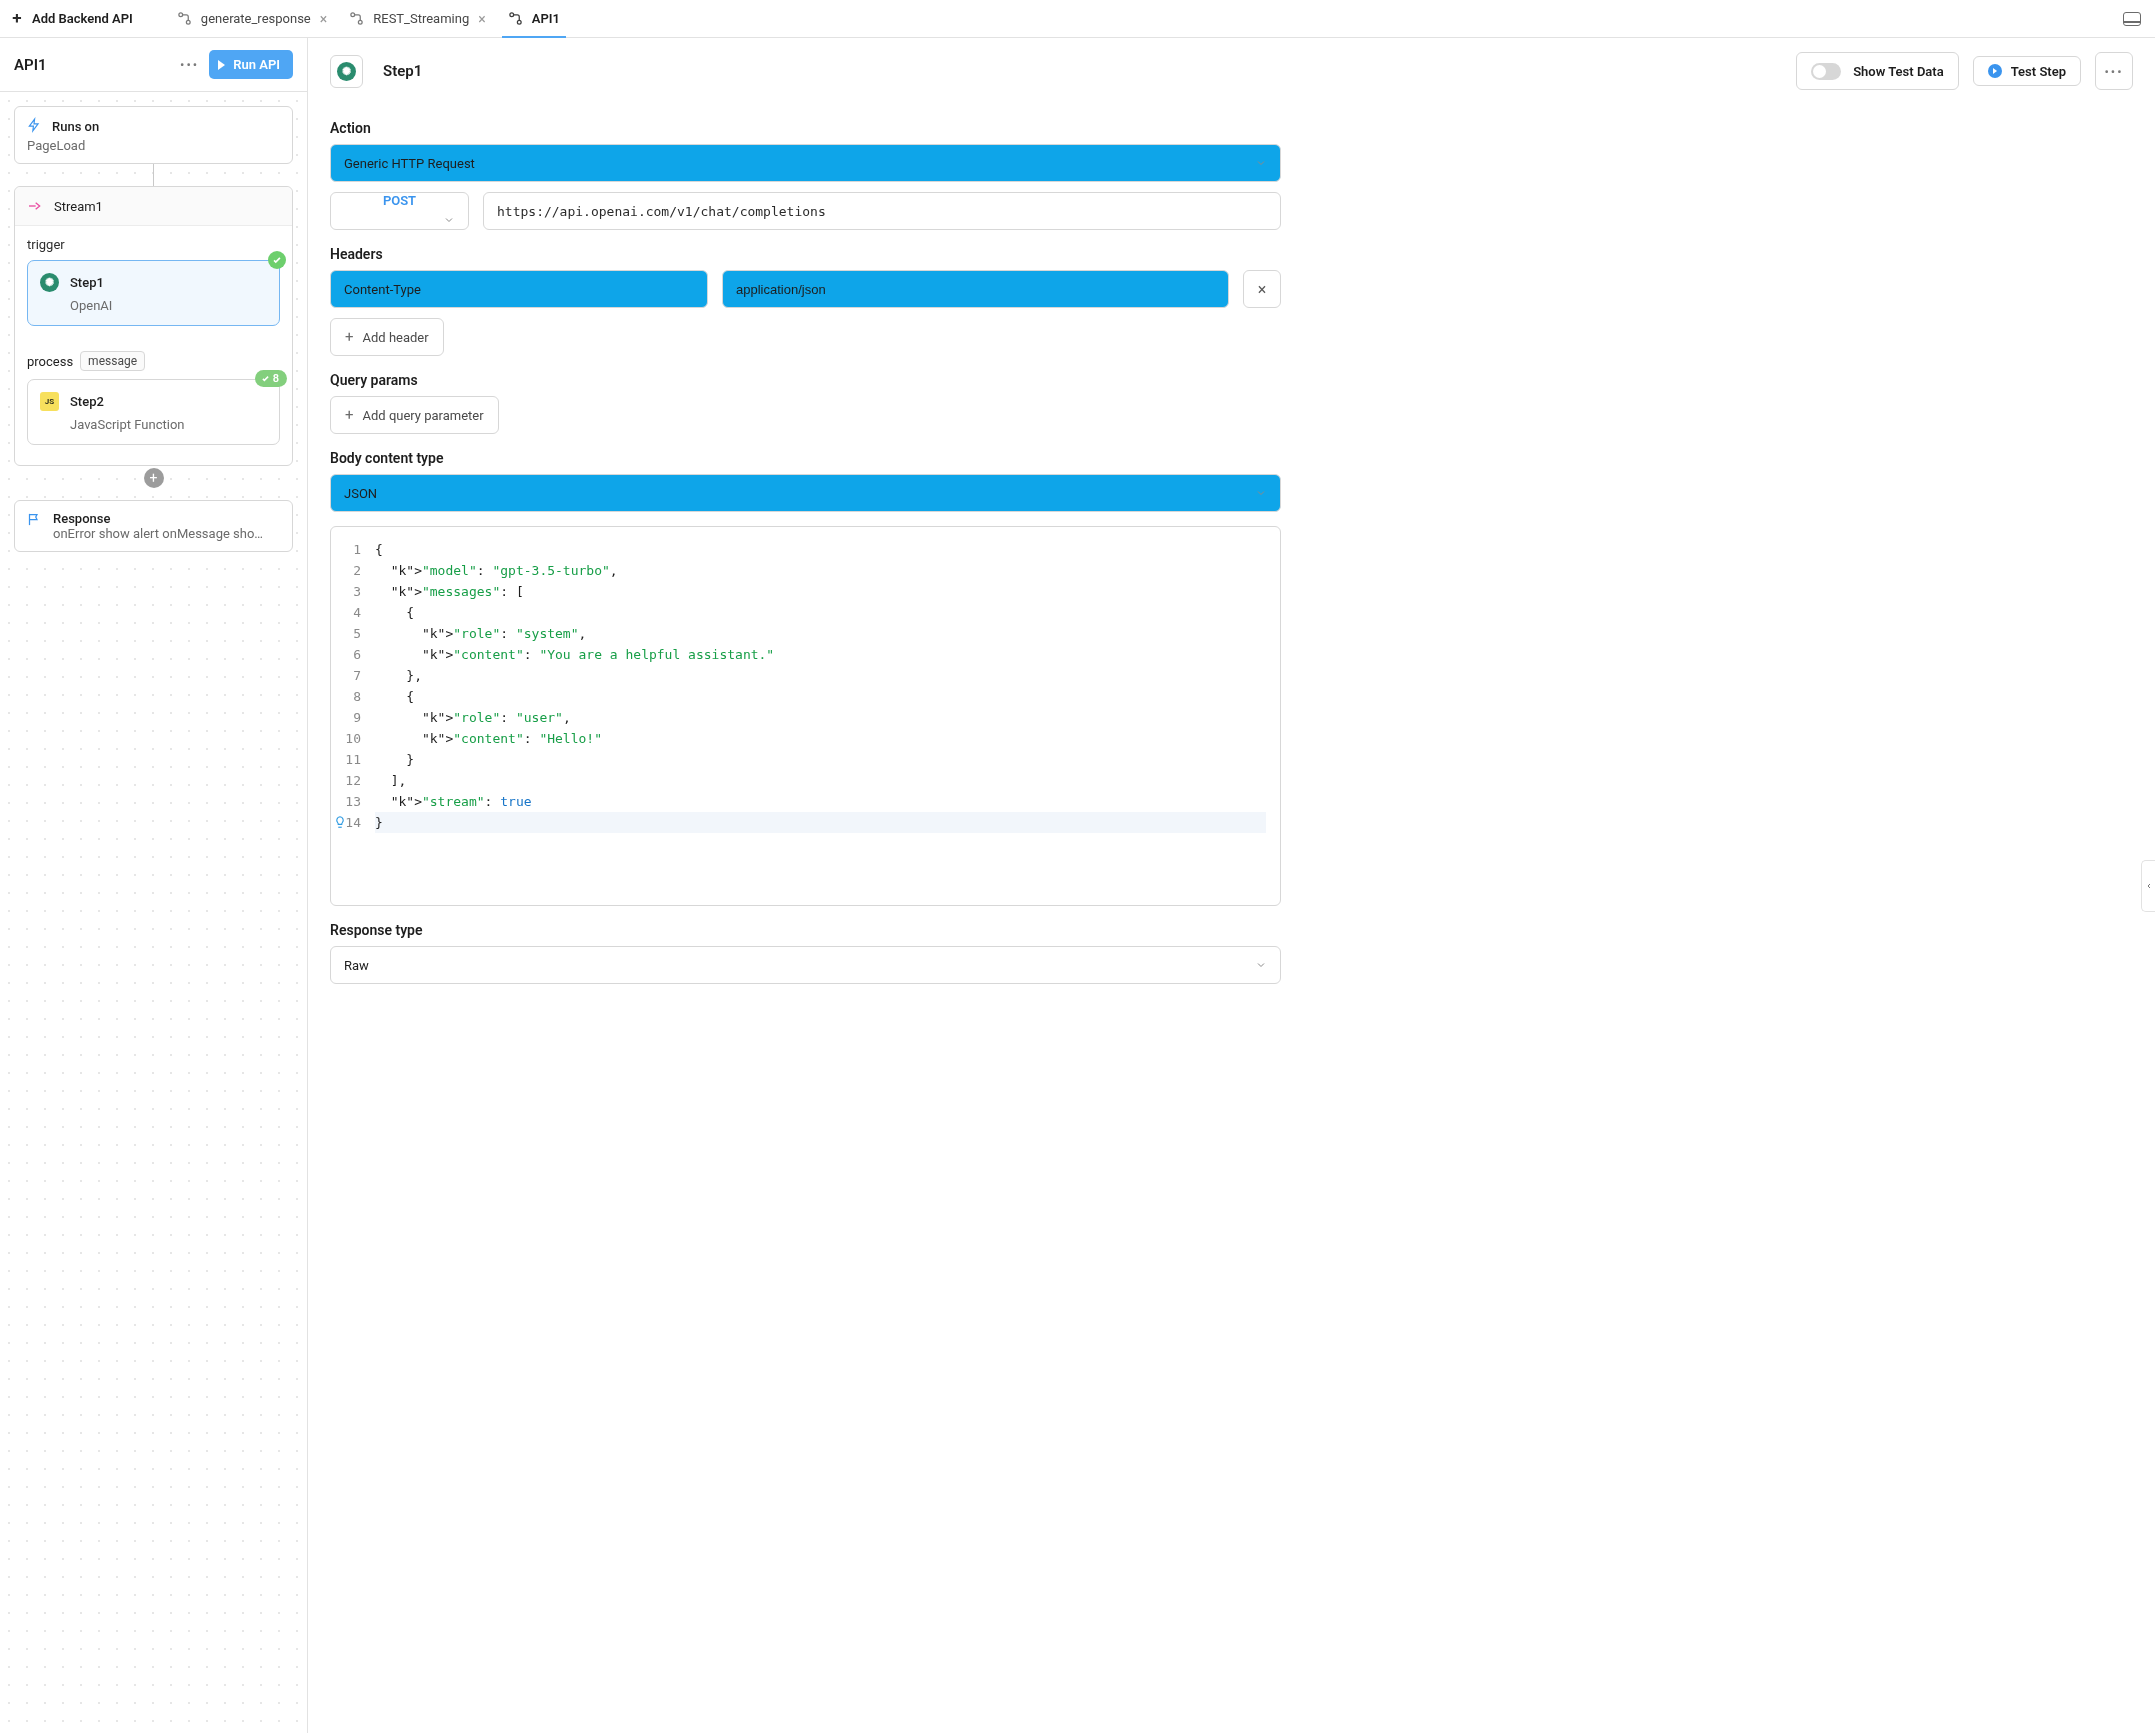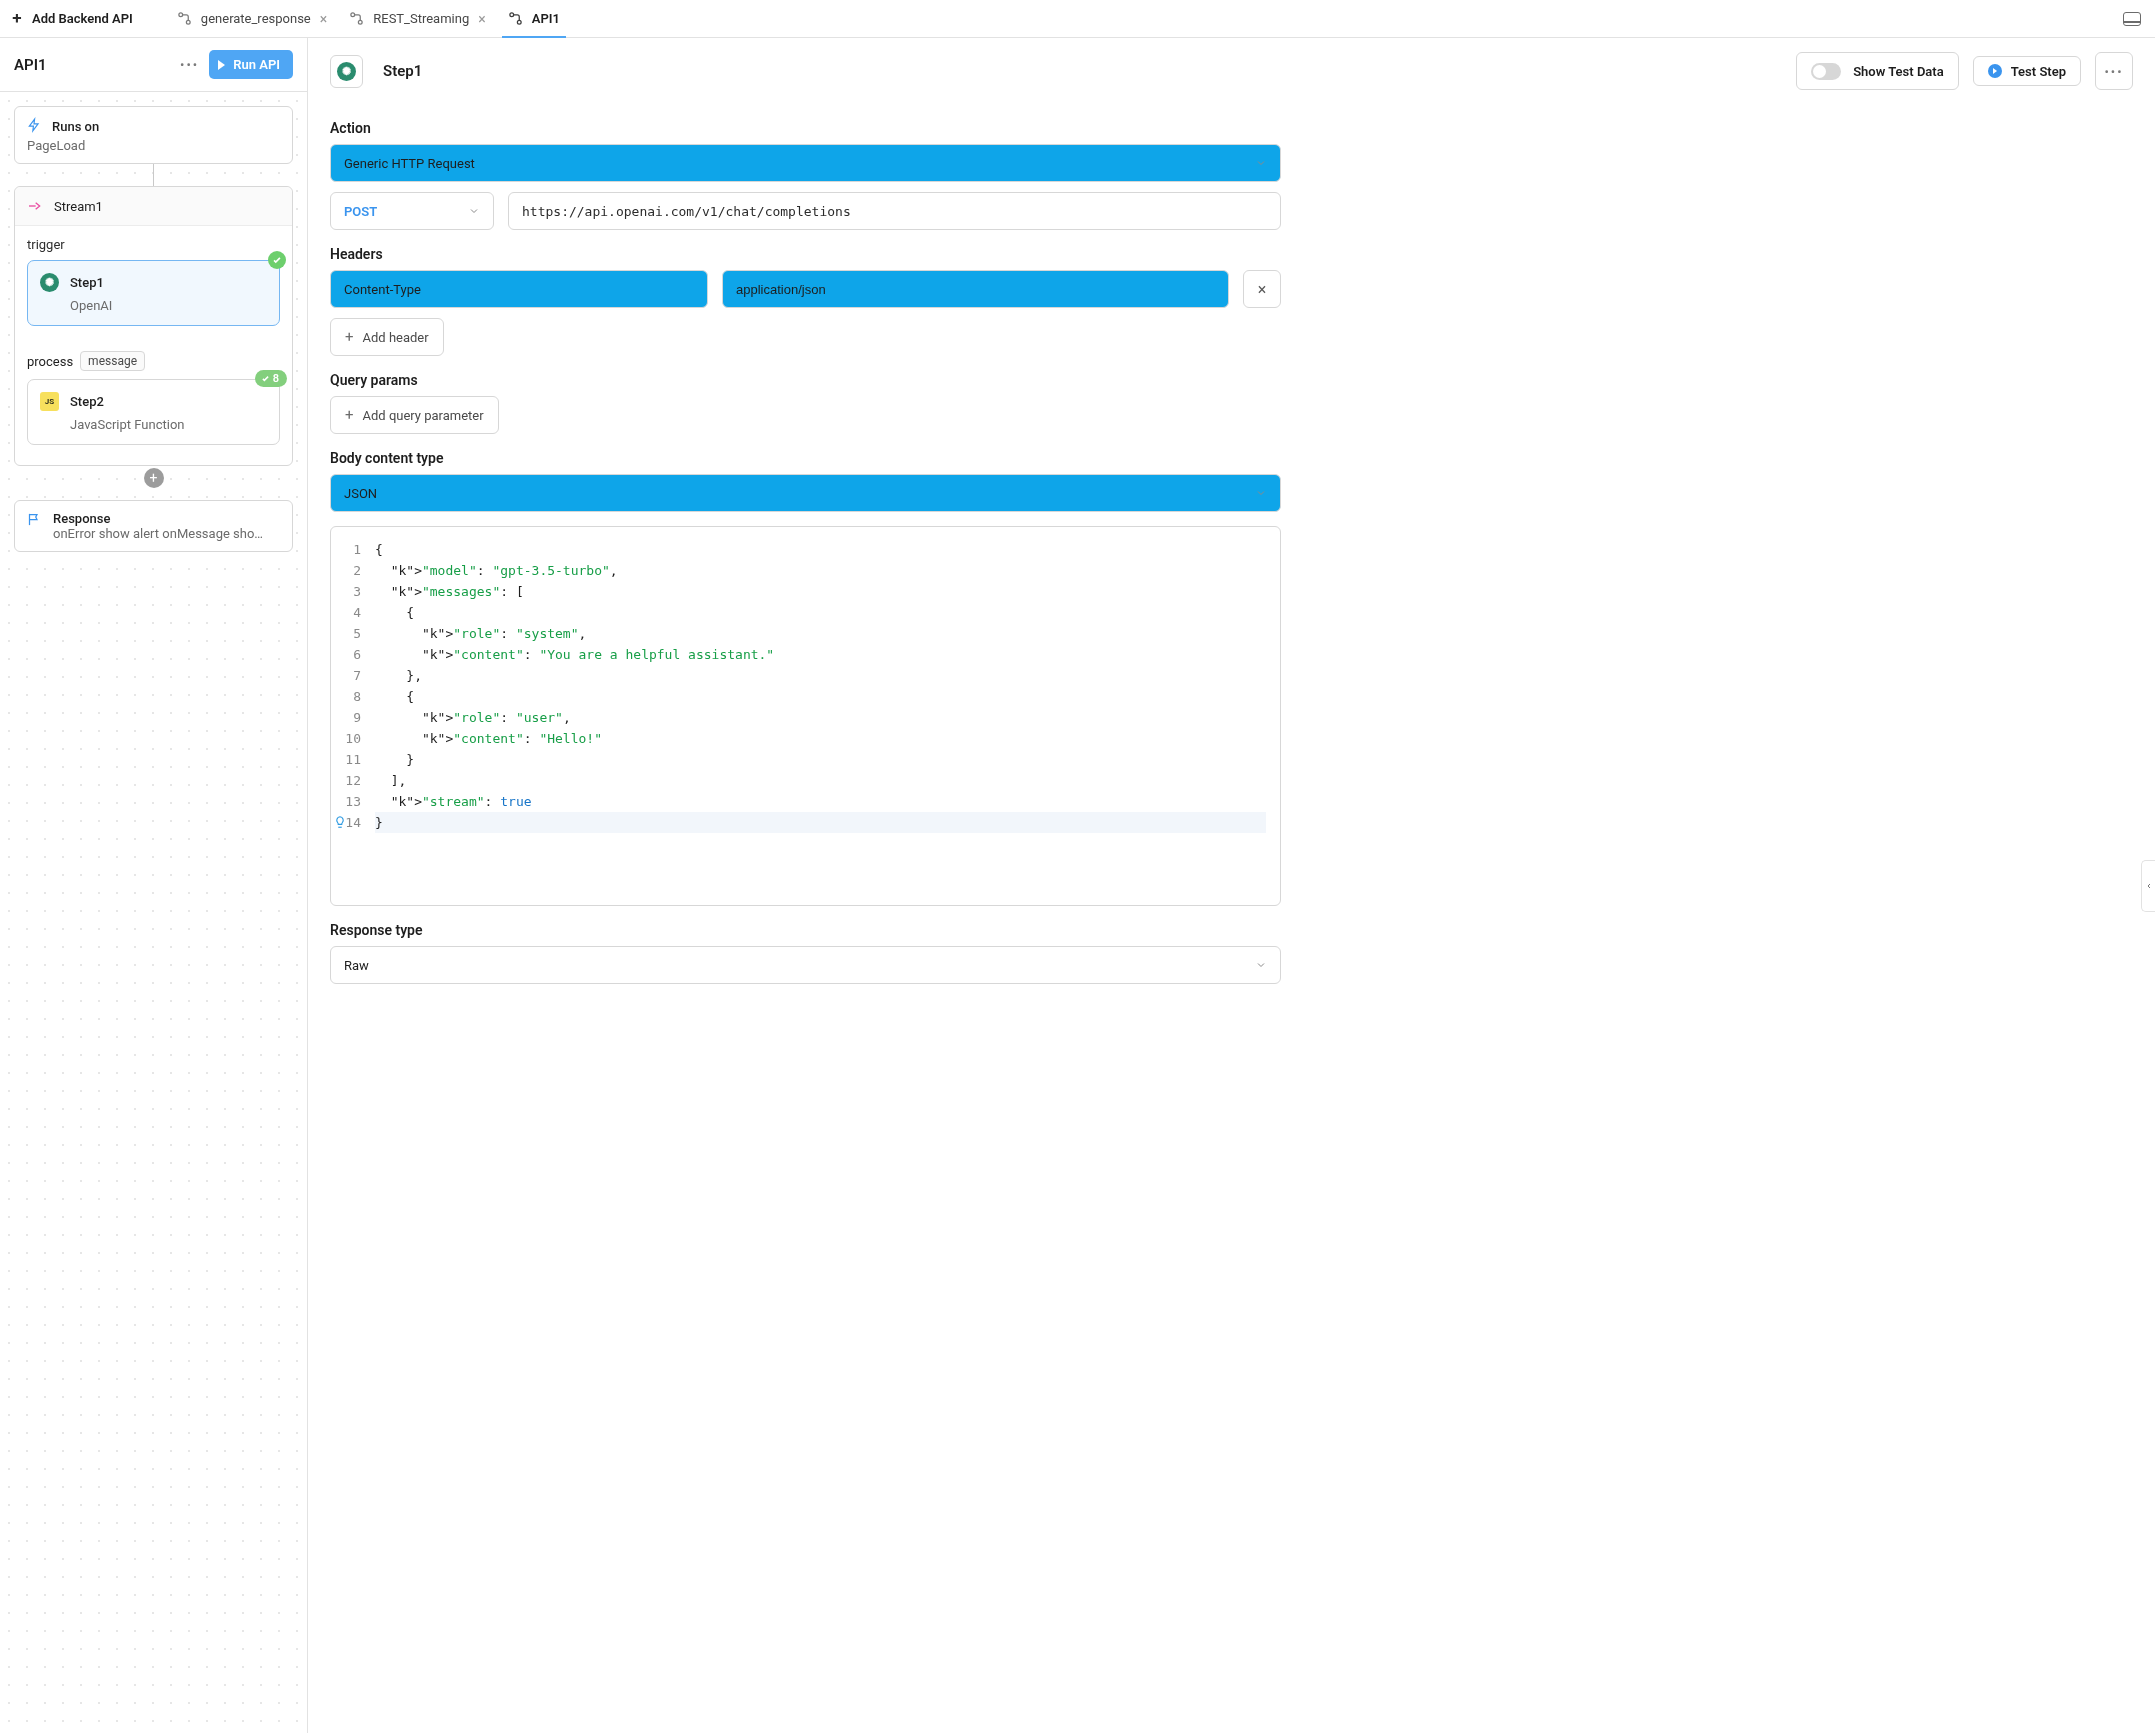--- a/index.html
+++ b/index.html
@@ -100,21 +100,21 @@
   .test-step .ts-dot { width:14px; height:14px; border-radius:50%; background:var(--blue); display:flex; align-items:center; justify-content:center; }
   .test-step .ts-dot .tri { width:0; height:0; border-left:4px solid #fff; border-top:3px solid transparent; border-bottom:3px solid transparent; margin-left:1px; }
   .icon-dots-btn { border:1px solid var(--border-strong); border-radius:6px; height:38px; width:38px; display:flex; align-items:center; justify-content:center; cursor:pointer; }
 
   .form-area { padding:10px 22px 40px; max-width:995px; }
   .section-title { font-size:14px; font-weight:600; margin:16px 0 8px; }
   .select-full, .input-full { border:1px solid var(--border-strong); border-radius:6px; height:38px; display:flex; align-items:center; padding:0 13px; font-size:13px; position:relative; background:#0ea5e9; }
   .select-full .chev, .method-box .chev, .response-type .chev { margin-left:auto; color:#8a8a8a; }
   .chev svg, .chev-sm svg { display:block; }
   .method-url { display:flex; gap:14px; margin-top:10px; }
-  .method-box { width:164px; border:1px solid var(--border-strong); border-radius:6px; height:38px; display:flex; align-items:center; padding:0 13px; font-size:13px; font-weight:600; color:var(--blue); gap:6px; }
+  .method-box { width:139px; border:1px solid var(--border-strong); border-radius:6px; height:38px; display:flex; align-items:center; padding:0 13px; font-size:13px; font-weight:600; color:var(--blue); gap:6px;flex-direction:column; }
   .url-box { flex:1; border:1px solid var(--border-strong); border-radius:6px; height:38px; display:flex; align-items:center; padding:0 13px; font-family: ui-monospace, Menlo, monospace; font-size:13px; color:#2b2b2b; }
   .headers-row { display:flex; gap:14px; align-items:center; }
   .hdr-name { width:378px; }
   .hdr-val { flex:1; font-family: Liberation Sans, sans-serif; }
   .icon-btn { border:1px solid var(--border-strong); border-radius:6px; height:38px; width:38px; display:flex; align-items:center; justify-content:center; color:#5b5b5b; cursor:pointer; }
   .ghost-btn { border:1px solid var(--border-strong); border-radius:6px; height:38px; display:inline-flex; align-items:center; gap:9px; padding:0 14px; font-size:13px; color:#4a4a4a; cursor:pointer; margin-top:10px; }
   .ghost-btn .plus { font-size:15px; color:#6b6b6b; }
 
   
   .code-wrap { border:1px solid var(--border-strong); border-radius:6px; margin-top:4px; background:#fff; position:relative; }

